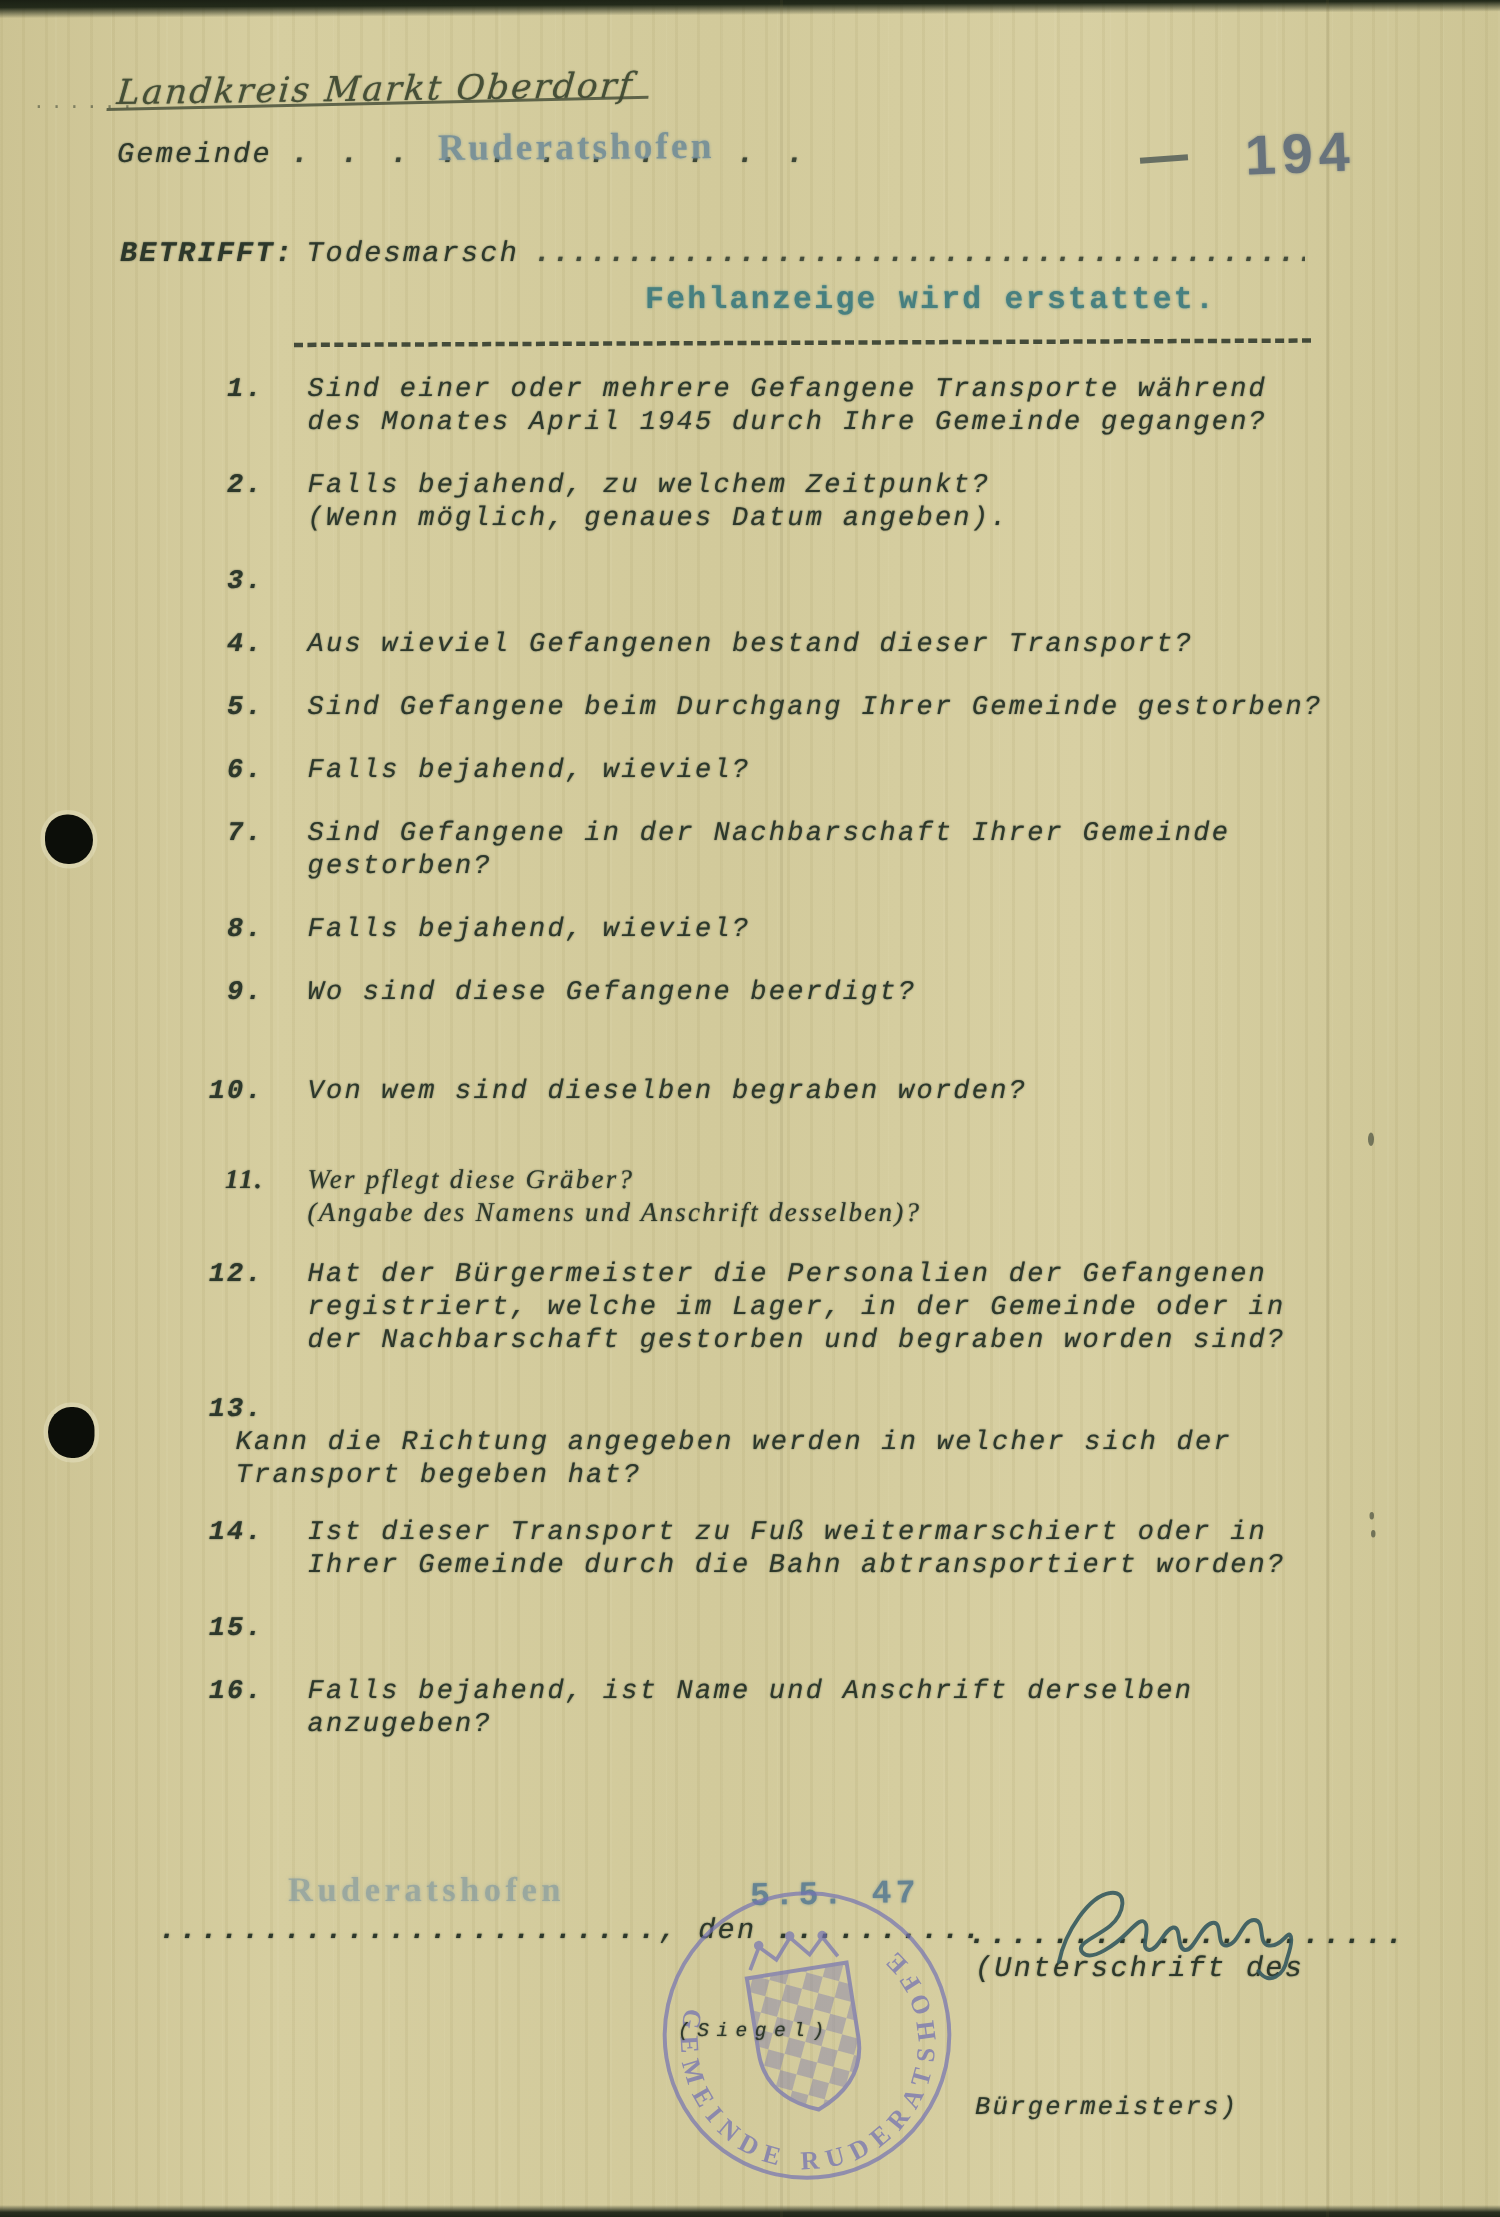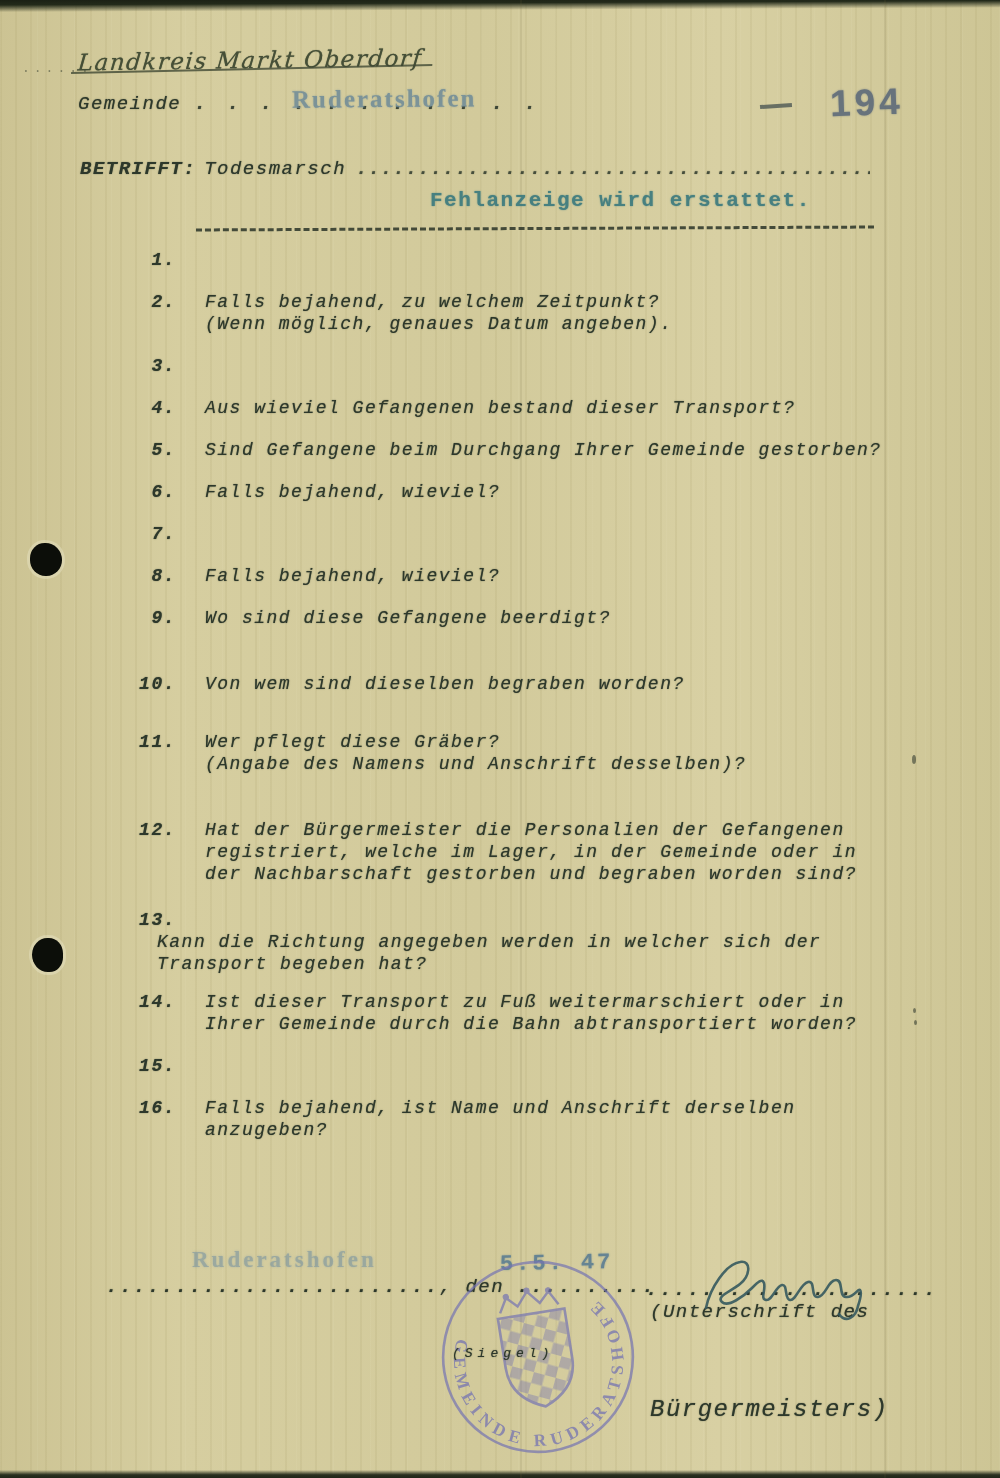--- a/index.html
+++ b/index.html
@@ -72,21 +72,21 @@
     color:#3c7a7e; letter-spacing:1.5px; opacity:0.92;
     text-shadow:0 0 1.6px rgba(60,122,126,0.8);
   }
   .divider { position:absolute; left:196px; top:227px; width:678px; height:0;
              border-top:3.5px dashed rgba(42,52,40,0.85); transform:rotate(-0.25deg); }
 
   .questions { position:absolute; left:128px; top:249px; width:800px; font-size:18px; }
   .q-row { display:flex; margin-bottom:20px; line-height:22px; }
   .q-row:nth-child(9)  { margin-bottom:44px; }
   .q-row:nth-child(10) { margin-bottom:36px; }
-  .q-row:nth-child(11) { margin-bottom:44px; }
+  .q-row:nth-child(11) { margin-bottom:20px;font-family:Liberation Serif, serif; }
   .q-row:nth-child(12) { margin-bottom:24px; }
   .q-row:nth-child(13) { margin-bottom:16px;flex-direction:column; }
   .q-num  { width:48px; text-align:right; flex:none; font-weight:bold; }
   .q-text { margin-left:29px; white-space:pre-line; }
 
   .place-stamp {
     position:absolute; left:192px; top:1247px;
     font-family:"Liberation Serif","DejaVu Serif",serif; font-weight:bold;
     font-size:23px; color:#7893a0; letter-spacing:3px; opacity:0.62;
     text-shadow:0 0 2.5px rgba(120,147,160,0.7);
@@ -99,21 +99,21 @@
     text-shadow:0 0 2px rgba(91,125,146,0.7); transform:rotate(-1deg); opacity:0.9;
   }
   .seal { position:absolute; left:436px; top:1255px; width:204px; height:204px;
           transform:rotate(-9deg); opacity:0.82; }
   .seal-label { position:absolute; left:452px; top:1346px; font-size:13px;
                 letter-spacing:5px; z-index:3; }
   .signature { position:absolute; left:700px; top:1250px; width:180px; height:78px; z-index:2; }
   .sig-dots { position:absolute; left:646px; top:1279px; font-size:19px;
               letter-spacing:2.5px; font-weight:bold; }
   .sig-caption-1 { position:absolute; left:650px; top:1301px; font-size:19px; }
-  .sig-caption-2 { position:absolute; left:650px; top:1396px; font-size:24px; }
+  .sig-caption-2 { position:absolute; left:650px; top:1396px; font-size:17px; }
 
   .speck { position:absolute; background:rgba(40,50,40,0.55); border-radius:50%; }
   .speck-a { left:912px; top:755px; width:4px; height:9px; }
   .speck-b { left:913px; top:1008px; width:3px; height:5px; }
   .speck-c { left:914px; top:1020px; width:3px; height:5px; }
   .crease { position:absolute; top:0; bottom:0; width:2px;
             background:rgba(110,100,55,0.12); }
 </style>
 </head>
 <body>
@@ -142,20 +142,22 @@
     <span class="subject-label">BETRIFFT:</span>
     <span class="subject-title">Todesmarsch</span>
     <span class="subject-dots">...............................................</span>
   </div>
   <div class="subject-stamp">Fehlanzeige wird erstattet.</div>
   <div class="divider"></div>
 
   <div class="questions typed">
     <div class="q-row">
         <span class="q-num">1.</span>
+        <span class="q-text">Sind einer oder mehrere Gefangene Transporte während
+des Monates April 1945 durch Ihre Gemeinde gegangen?</span>
       </div>
     <div class="q-row">
         <span class="q-num">2.</span>
         <span class="q-text">Falls bejahend, zu welchem Zeitpunkt?
 (Wenn möglich, genaues Datum angeben).</span>
       </div>
     <div class="q-row">
         <span class="q-num">3.</span>
       </div>
     <div class="q-row">
@@ -165,20 +167,22 @@
     <div class="q-row">
         <span class="q-num">5.</span>
         <span class="q-text">Sind Gefangene beim Durchgang Ihrer Gemeinde gestorben?</span>
       </div>
     <div class="q-row">
         <span class="q-num">6.</span>
         <span class="q-text">Falls bejahend, wieviel?</span>
       </div>
     <div class="q-row">
         <span class="q-num">7.</span>
+        <span class="q-text">Sind Gefangene in der Nachbarschaft Ihrer Gemeinde
+gestorben?</span>
       </div>
     <div class="q-row">
         <span class="q-num">8.</span>
         <span class="q-text">Falls bejahend, wieviel?</span>
       </div>
     <div class="q-row">
         <span class="q-num">9.</span>
         <span class="q-text">Wo sind diese Gefangene beerdigt?</span>
       </div>
     <div class="q-row">

